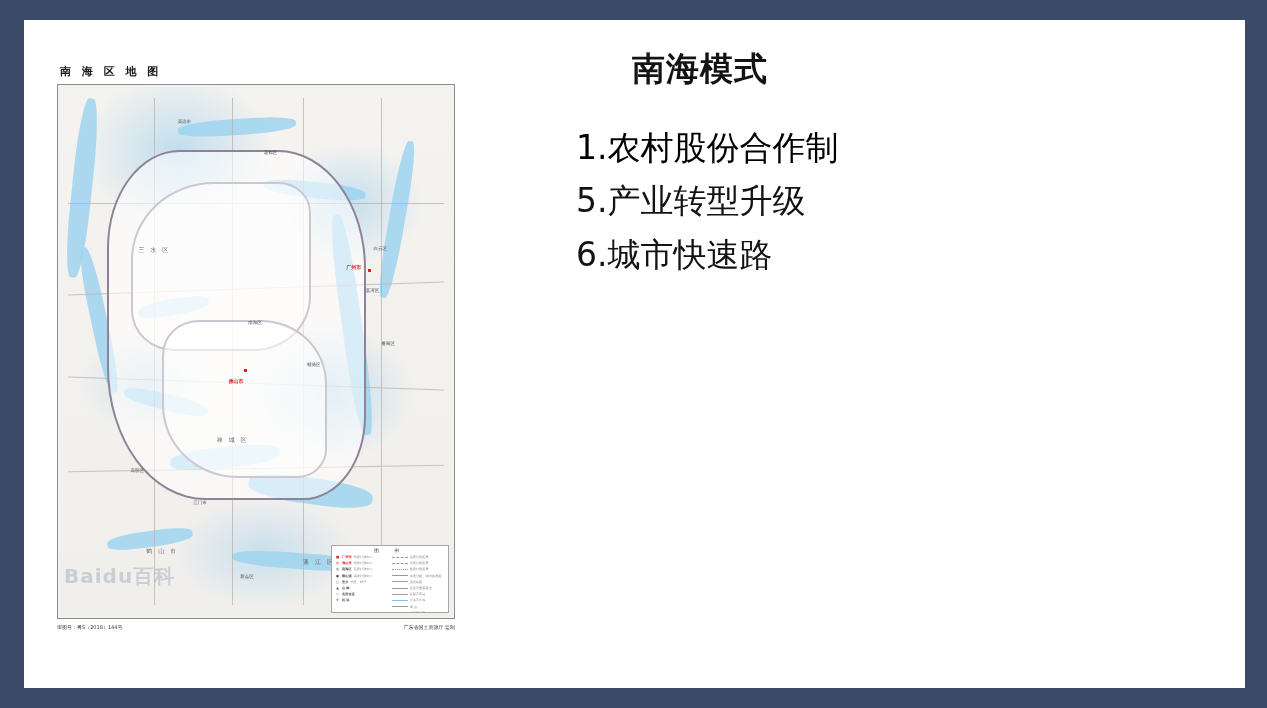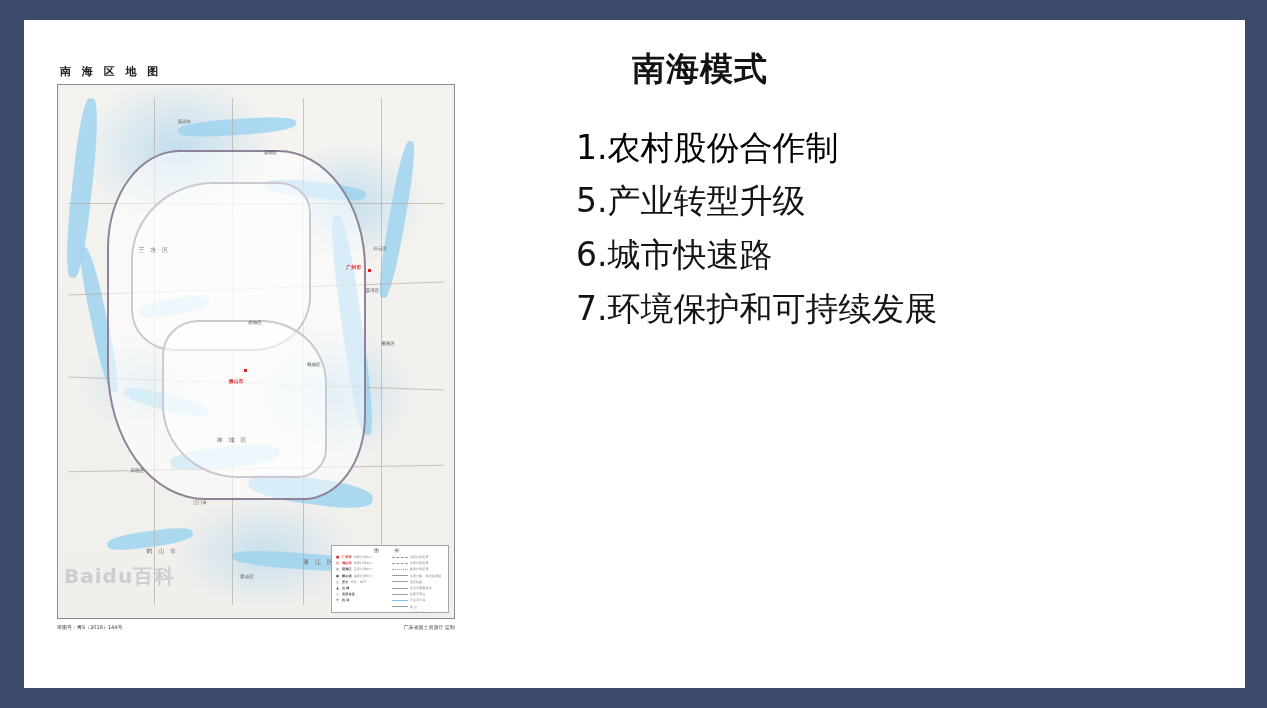--- a/index.html
+++ b/index.html
@@ -379,20 +379,17 @@
       <ul class="point-list">
         <li class="point-item accent">
           <span>1.</span><span>农村股份合作制</span>
         </li>
         <li class="point-item">
           <span>5.</span><span>产业转型升级</span>
         </li>
         <li class="point-item">
           <span>6.</span><span>城市快速路</span>
         </li>
-        <li class="point-item">
-          <span>7.</span><span>环境保护和可持续发展</span>
-        </li>
       </ul>
     </div>
 
   </div>
 </div>
 
 </body></html>

